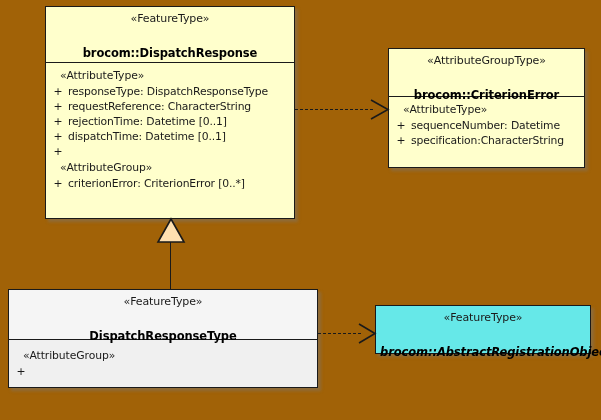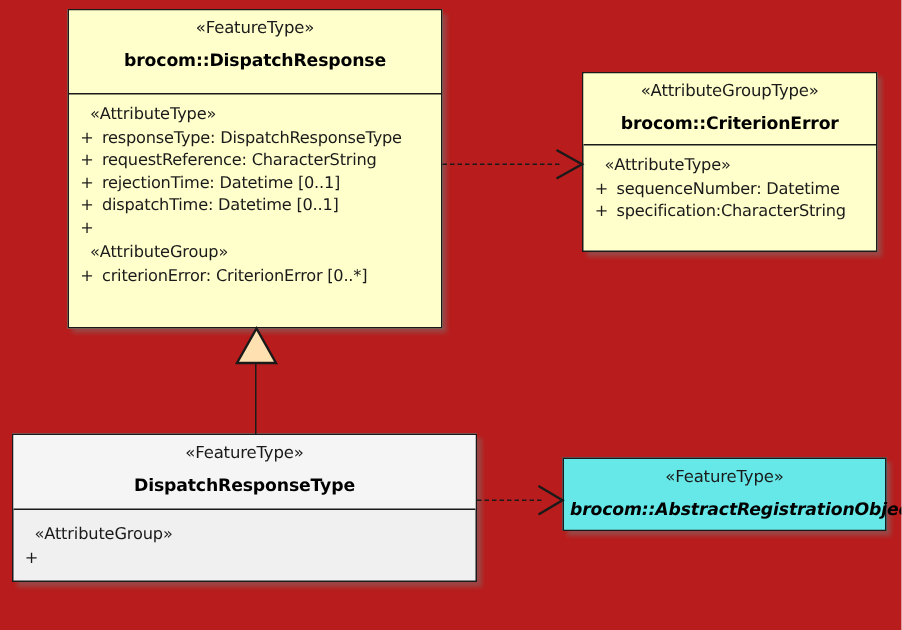--- a/index.html
+++ b/index.html
@@ -4,21 +4,21 @@
 <style>
   html, body {
     margin: 0;
     padding: 0;
     background: #ffffff;
   }
   #canvas {
     position: relative;
     width: 601px;
     height: 420px;
-    background: #b91c1c;
+    background: #a16207;
     font-family: "DejaVu Sans", "Liberation Sans", sans-serif;
     overflow: hidden;
   }
 
   
   .uml-class {
     position: absolute;
     box-sizing: border-box;
     border: 1.6px solid #1a1a1a;
     box-shadow: 3px 3px 3px rgba(120,120,120,0.45);
@@ -35,21 +35,21 @@
     font-size: 11px;
     color: #1a1a1a;
     display: block;
     letter-spacing: -0.1px;
   }
   .cname {
     font-size: 11.5px;
     font-weight: bold;
     color: #000;
     display: block;
-    margin-top: 7px;
+    margin-top: 20px;
     letter-spacing: -0.1px;
   }
   .cname.ital { font-style: italic; }
 
   .uml-body {
     box-sizing: border-box;
     padding: 4px 2px 5px 2px;
   }
   .grp {
     font-size: 10.8px;

